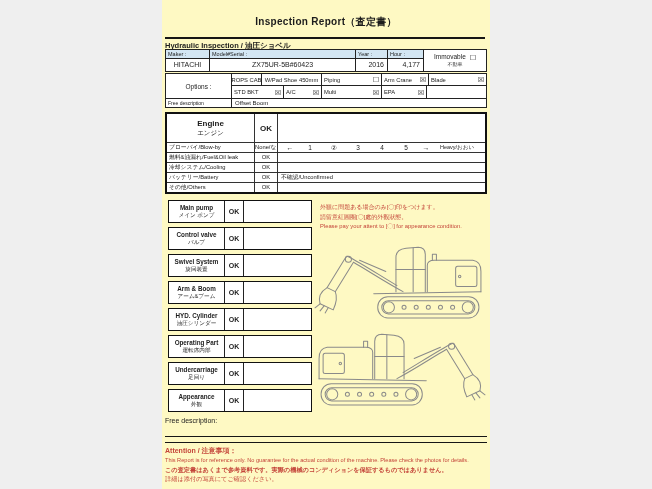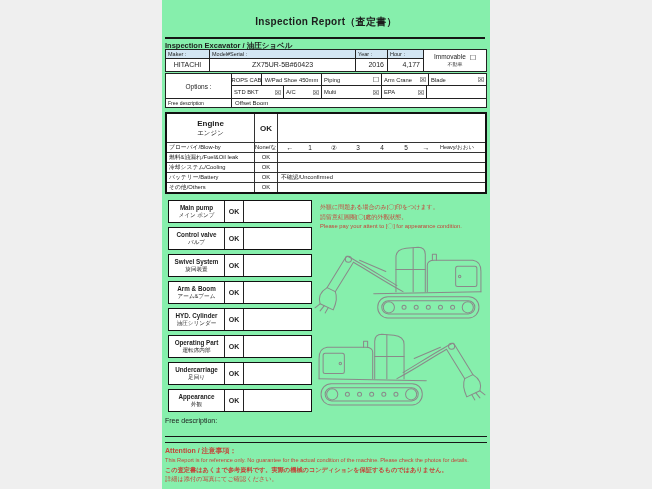--- a/index.html
+++ b/index.html
@@ -4,21 +4,21 @@
 <style>
   html,body{margin:0;padding:0;}
   body{
     width:652px;height:489px;
     background:#efefef;
     font-family:"Liberation Sans","DejaVu Sans",sans-serif;
     color:#1c1c1c;
     -webkit-font-smoothing:antialiased;
   }
   .stage{position:relative;width:652px;height:489px;background:#efefef;overflow:hidden;}
-  .paper{position:absolute;left:162px;top:0;width:328px;height:489px;background:#86efac;}
+  .paper{position:absolute;left:162px;top:0;width:328px;height:489px;background:#fef9c3;}
 
   .title{position:absolute;left:0;top:15px;width:100%;text-align:center;
          font-size:10px;font-weight:bold;letter-spacing:.3px;}
 
   .sect{position:absolute;left:3px;top:37px;width:320px;border-top:2px solid #161616;
         padding-top:2px;font-size:7.5px;font-weight:bold;}
 
   
   .mtable{position:absolute;left:3px;top:49px;width:322px;display:flex;
           border:1px solid #222;box-sizing:border-box;background:#fff;}
@@ -101,21 +101,21 @@
   .att-jp1{position:absolute;left:3px;top:466px;width:322px;color:#c4453a;font-size:6.2px;font-weight:bold;white-space:nowrap;}
   .att-jp2{position:absolute;left:3px;top:475px;width:322px;color:#c4453a;font-size:6.2px;white-space:nowrap;}
 </style>
 </head>
 <body>
 
 <div class="stage">
   <div class="paper">
 
     <div class="title">Inspection Report（査定書）</div>
-    <div class="sect">Inspection Excavator / 油圧ショベル</div>
+    <div class="sect">Hydraulic Inspection / 油圧ショベル</div>
 
     <div class="mtable">
       <div class="mcol mc1">
         <div class="mlabel">Maker :</div>
         <div class="mval">HITACHI</div>
       </div>
       <div class="mcol mc2">
         <div class="mlabel">Model#Serial :</div>
         <div class="mval">ZX75UR-5B#60423</div>
       </div>

